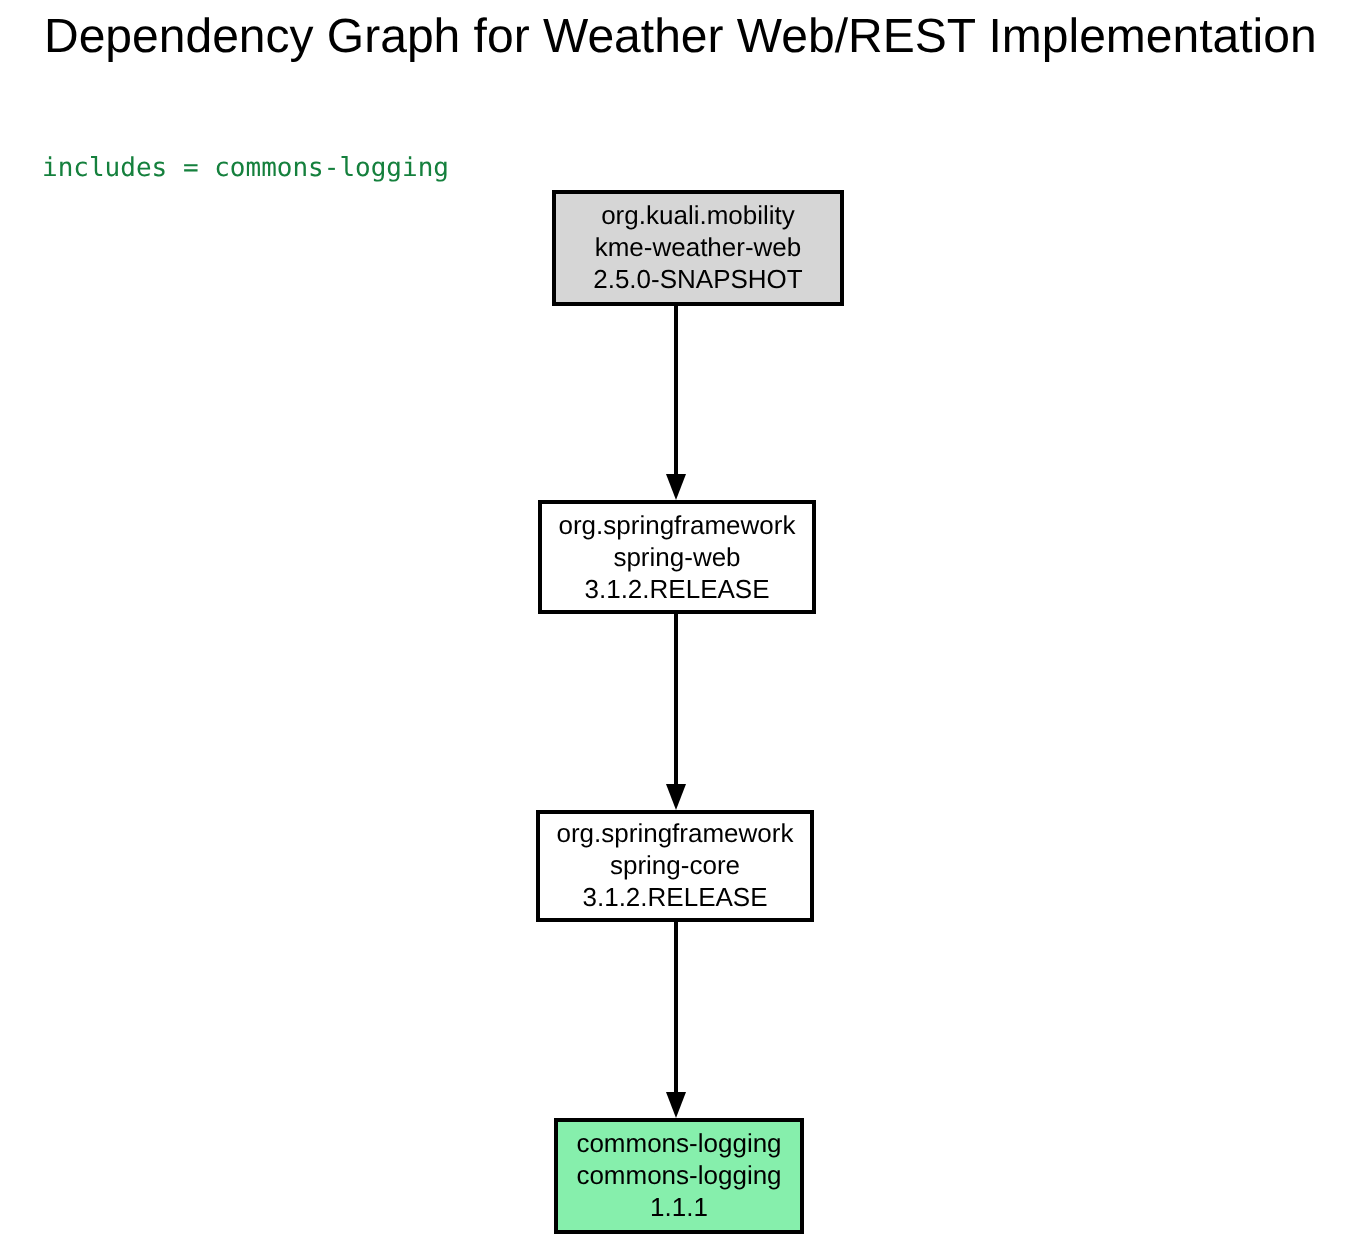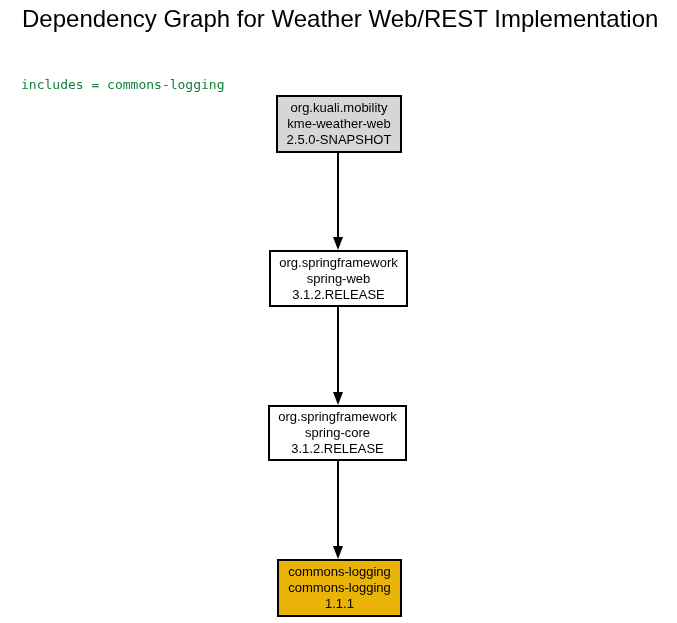--- a/index.html
+++ b/index.html
@@ -45,21 +45,21 @@
     background: #ffffff;
     display: flex;
     flex-direction: column;
     justify-content: center;
     align-items: center;
     text-align: center;
     font-size: 13px;
     line-height: 16px;
     white-space: nowrap;
   }
-  .node-0 { left: 276px; top: 95px;  width: 126px; height: 58px; }
+  .node-0 { left: 276px; top: 95px;  width: 146px; height: 58px; }
   .node-1 { left: 269px; top: 250px; width: 139px; height: 57px; }
   .node-2 { left: 268px; top: 405px; width: 139px; height: 56px; }
   .node-3 { left: 277px; top: 559px; width: 125px; height: 58px; }
   .edge-line {
     position: absolute;
     left: 337px;
     width: 1.5px;
     background: #000000;
   }
   .edge-line-0 { top: 152px; height: 86px; }
@@ -109,19 +109,19 @@
 
   <div class="node node-2" style="background-color: rgb(255, 255, 255);">
     <div>org.springframework</div>
     <div>spring-core</div>
     <div>3.1.2.RELEASE</div>
   </div>
 
   <div class="edge-line edge-line-2"></div>
   <div class="arrowhead arrowhead-2"></div>
 
-  <div class="node node-3" style="background-color: #eab308;">
+  <div class="node node-3" style="background-color: #86efac;">
     <div>commons-logging</div>
     <div>commons-logging</div>
     <div>1.1.1</div>
   </div>
 
 </div>
 
 </body></html>

